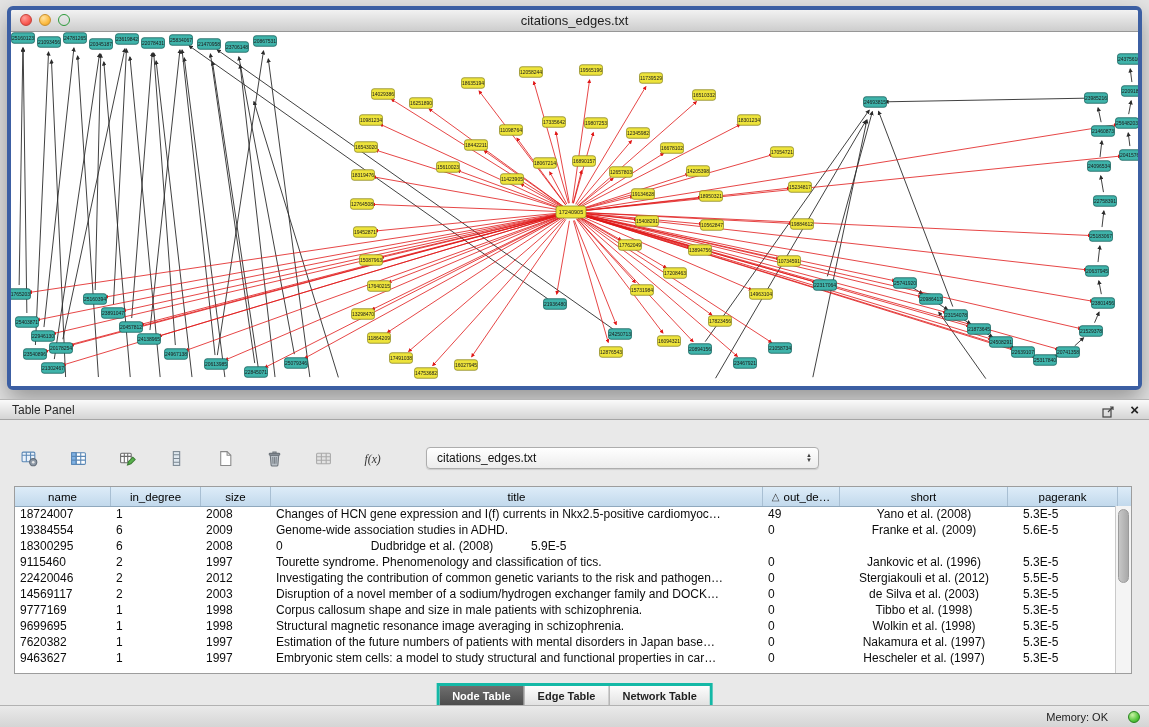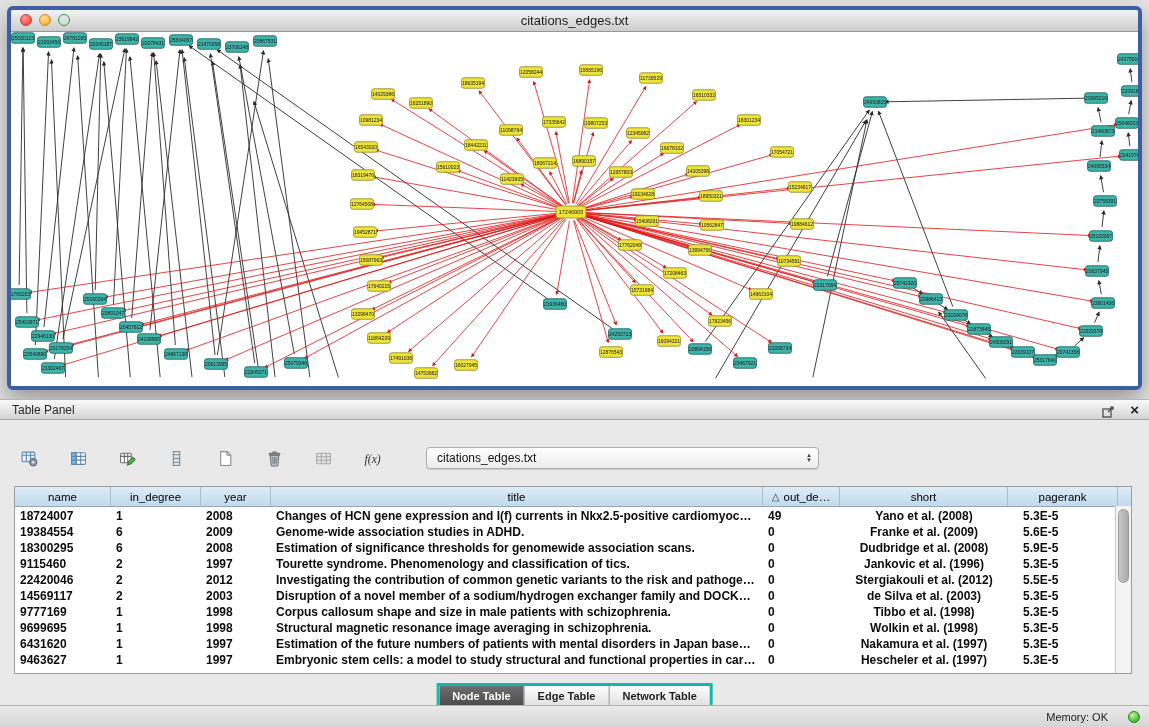--- a/index.html
+++ b/index.html
@@ -36,21 +36,21 @@
     background:linear-gradient(#ffffff,#ececec);display:flex;align-items:center;justify-content:space-between;
     padding:0 4px 0 10px;font-size:12px;color:#111;box-shadow:0 1px 1px rgba(0,0,0,.12);}
   .combo .stepper{display:flex;flex-direction:column;align-items:center;line-height:5px;font-size:6px;color:#3e3e3e;padding-right:2px;}
 
   .table-wrap{position:absolute;left:14px;top:66px;width:1118px;height:188px;box-sizing:border-box;
     background:#fff;border:1px solid #9d9d9d;overflow:hidden;}
   .thead{display:flex;height:19px;background:linear-gradient(#ddecf8,#c2d9ec);border-bottom:1px solid #8fa8bd;}
   .th{box-sizing:border-box;display:flex;align-items:center;justify-content:center;font-size:11.5px;color:#15151 5;
     border-right:1px solid #a8bfd3;white-space:nowrap;overflow:hidden;}
   .sort-glyph{font-size:10px;margin-right:4px;color:#333;}
-  .trow{display:flex;height:16px;align-items:flex-end;font-weight:bold;}
+  .trow{display:flex;height:16px;align-items:flex-start;}
   .td{box-sizing:border-box;padding:0 5px;font-size:12px;color:#0c0c0c;white-space:nowrap;overflow:hidden;text-overflow:ellipsis;}
   .c0{width:96px;} .c1{width:90px;} .c2{width:70px;} .c3{width:492px;} .c4{width:77px;} .c5{width:168px;} .c6{width:110px;}
   .td.c5{text-align:center;} .td.c6{padding-left:15px;}
   .vscroll{position:absolute;right:0;top:19px;bottom:0;width:15px;background:#f4f4f4;border-left:1px solid #c9c9c9;}
   .vthumb{position:absolute;left:2px;right:2px;top:3px;height:72px;border-radius:6px;
     background:linear-gradient(90deg,#c7c7c7,#a9a9a9);border:1px solid #9b9b9b;}
 
   .tabbar{position:absolute;left:50%;top:263px;transform:translateX(-50%);display:flex;height:19px;
     border:3px solid #14b8a6;border-radius:0;overflow:hidden;box-shadow:0 1px 0 rgba(255,255,255,.6);}
   .tab{display:flex;align-items:center;padding:0 13px;font-size:11px;font-weight:bold;color:#1e1e1e;
@@ -710,21 +710,21 @@
 
     <div class="table-wrap">
       <div class="thead">
           <div class="th c0">
             <span>name</span>
           </div>
           <div class="th c1">
             <span>in_degree</span>
           </div>
           <div class="th c2">
-            <span>year</span>
+            <span>size</span>
           </div>
           <div class="th c3">
             <span>title</span>
           </div>
           <div class="th c4">
             <span class="sort-glyph">△</span>
             <span>out_de…</span>
           </div>
           <div class="th c5">
             <span>short</span>
@@ -749,21 +749,20 @@
             <div class="td c2">2009</div>
             <div class="td c3">Genome-wide association studies in ADHD.</div>
             <div class="td c4">0</div>
             <div class="td c5">Franke et al. (2009)</div>
             <div class="td c6">5.6E-5</div>
           </div>
           <div class="trow">
             <div class="td c0">18300295</div>
             <div class="td c1">6</div>
             <div class="td c2">2008</div>
-            <div class="td c3">Estimation of significance thresholds for genomewide association scans.</div>
             <div class="td c4">0</div>
             <div class="td c5">Dudbridge et al. (2008)</div>
             <div class="td c6">5.9E-5</div>
           </div>
           <div class="trow">
             <div class="td c0">9115460</div>
             <div class="td c1">2</div>
             <div class="td c2">1997</div>
             <div class="td c3">Tourette syndrome. Phenomenology and classification of tics.</div>
             <div class="td c4">0</div>
@@ -800,21 +799,21 @@
           <div class="trow">
             <div class="td c0">9699695</div>
             <div class="td c1">1</div>
             <div class="td c2">1998</div>
             <div class="td c3">Structural magnetic resonance image averaging in schizophrenia.</div>
             <div class="td c4">0</div>
             <div class="td c5">Wolkin et al. (1998)</div>
             <div class="td c6">5.3E-5</div>
           </div>
           <div class="trow">
-            <div class="td c0">6431620</div>
+            <div class="td c0">7620382</div>
             <div class="td c1">1</div>
             <div class="td c2">1997</div>
             <div class="td c3">Estimation of the future numbers of patients with mental disorders in Japan base…</div>
             <div class="td c4">0</div>
             <div class="td c5">Nakamura et al. (1997)</div>
             <div class="td c6">5.3E-5</div>
           </div>
           <div class="trow">
             <div class="td c0">9463627</div>
             <div class="td c1">1</div>

